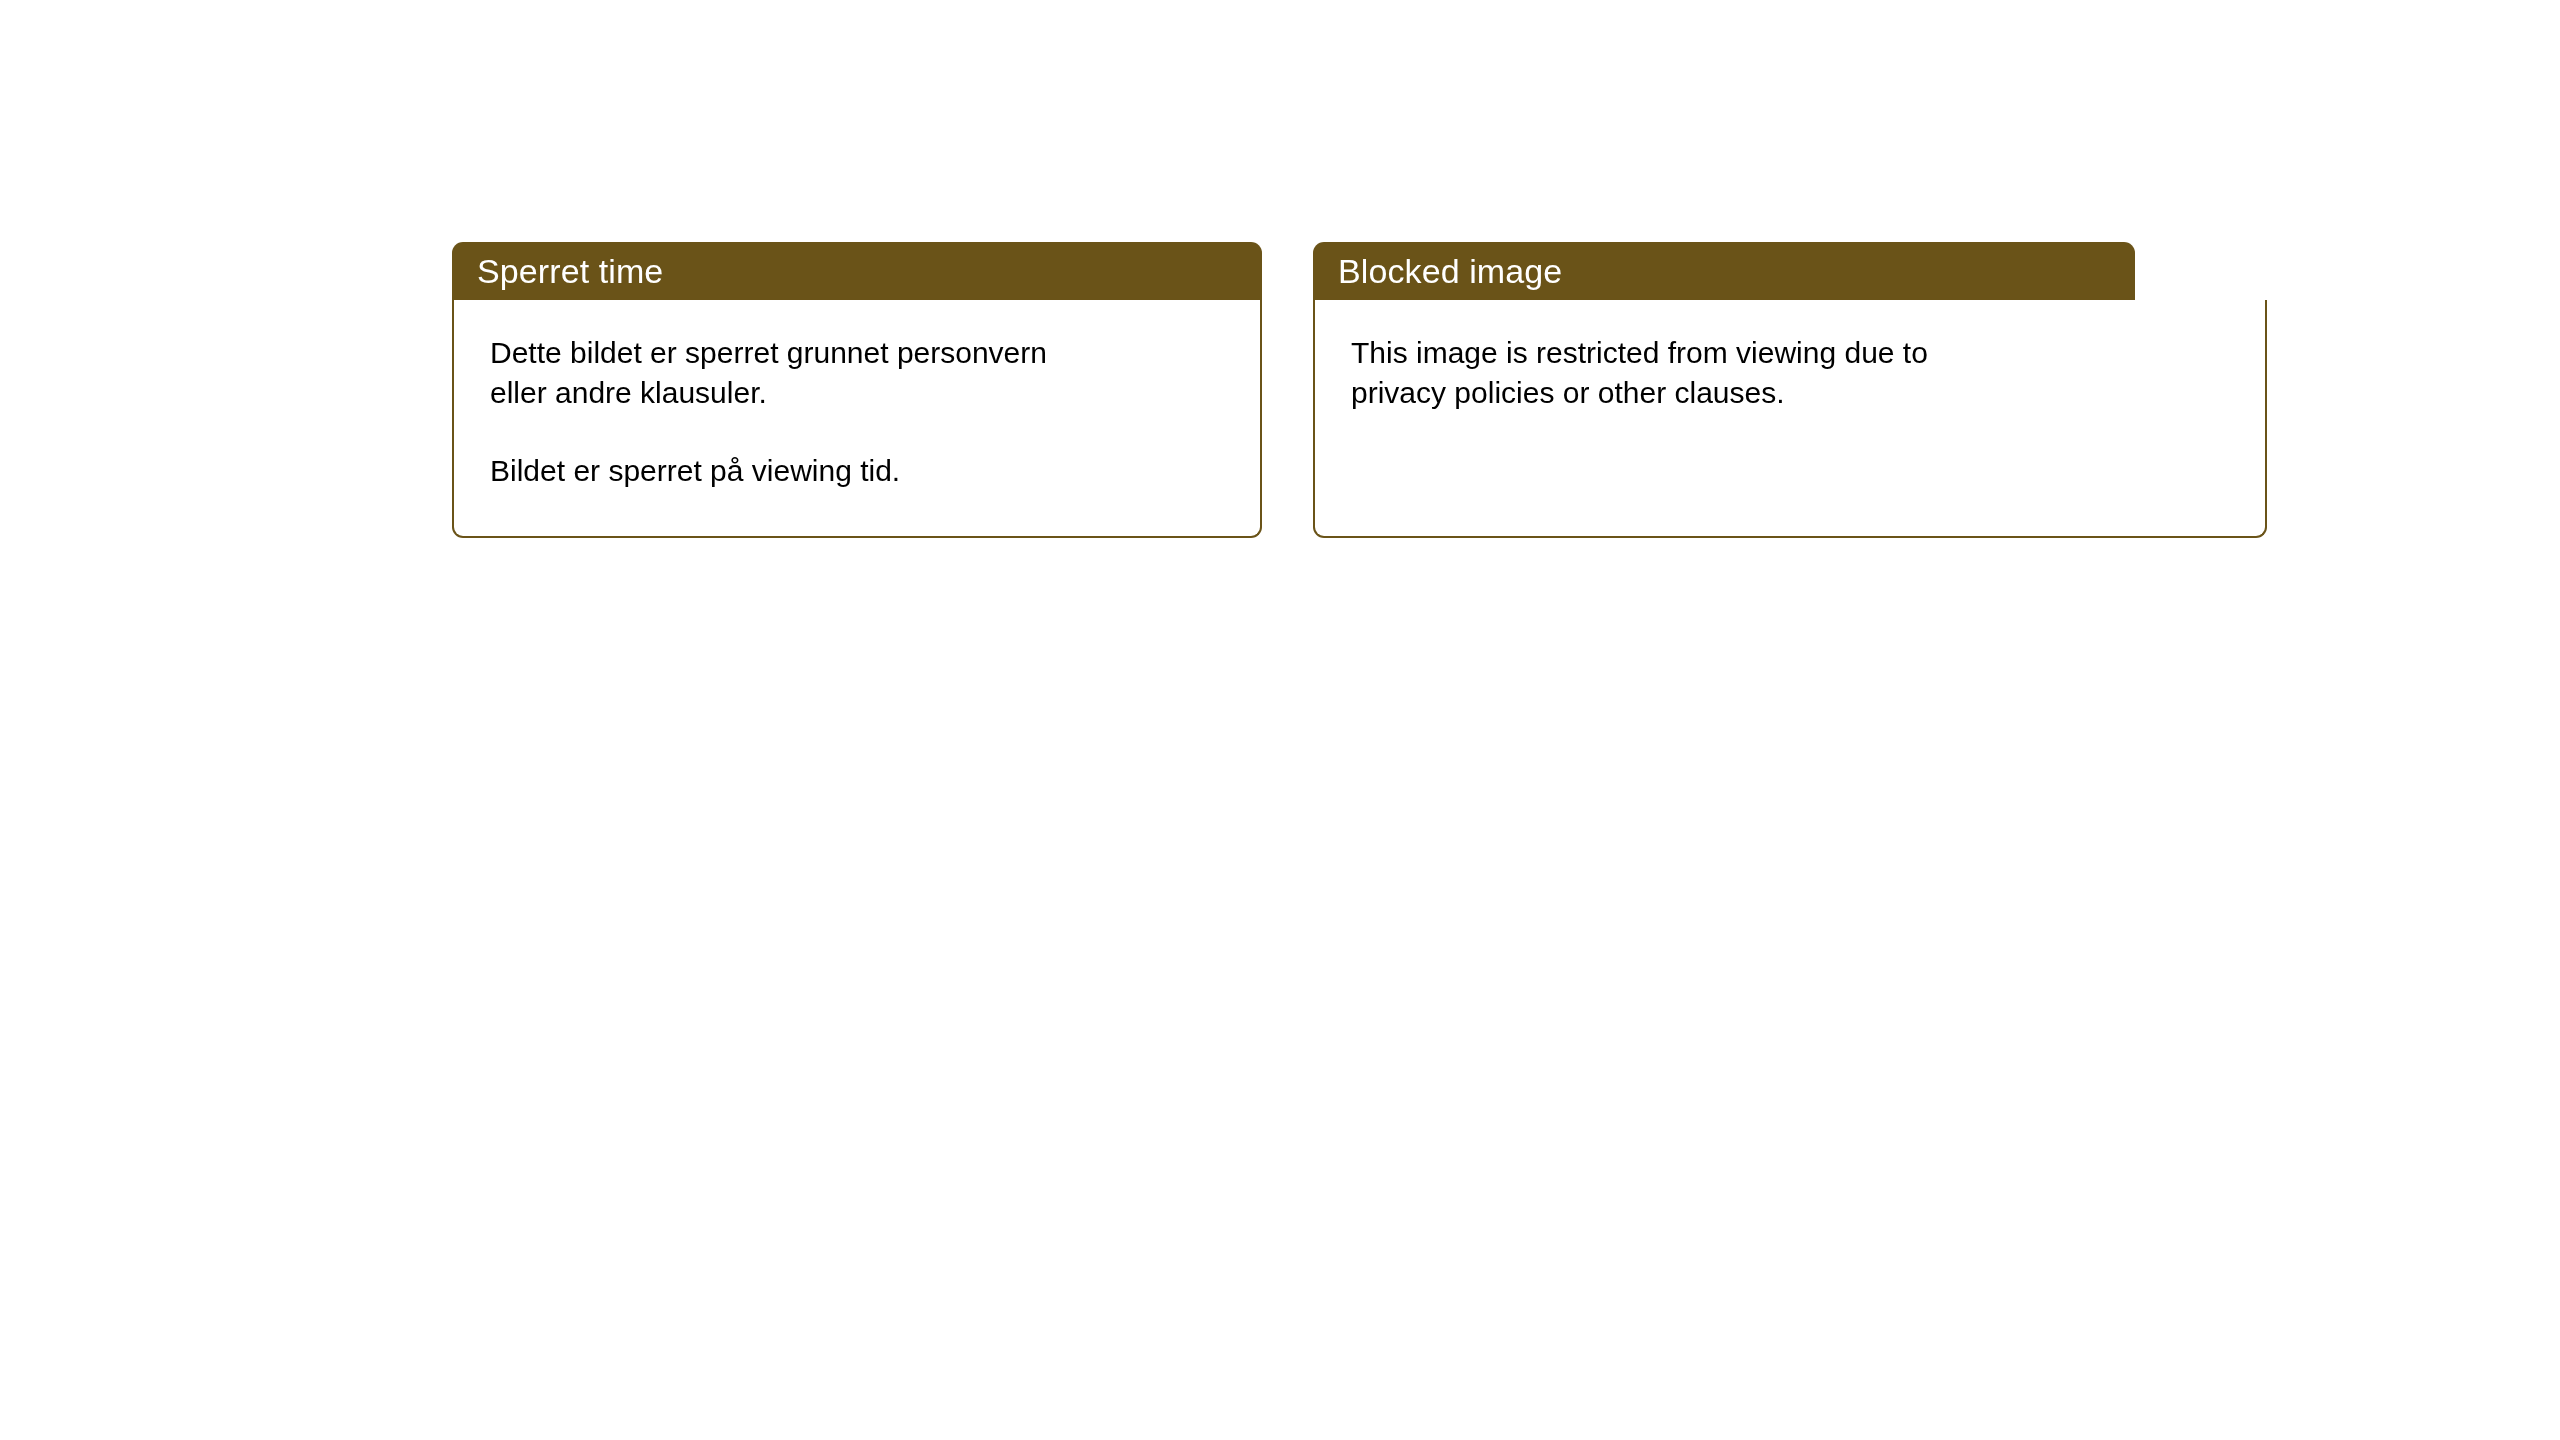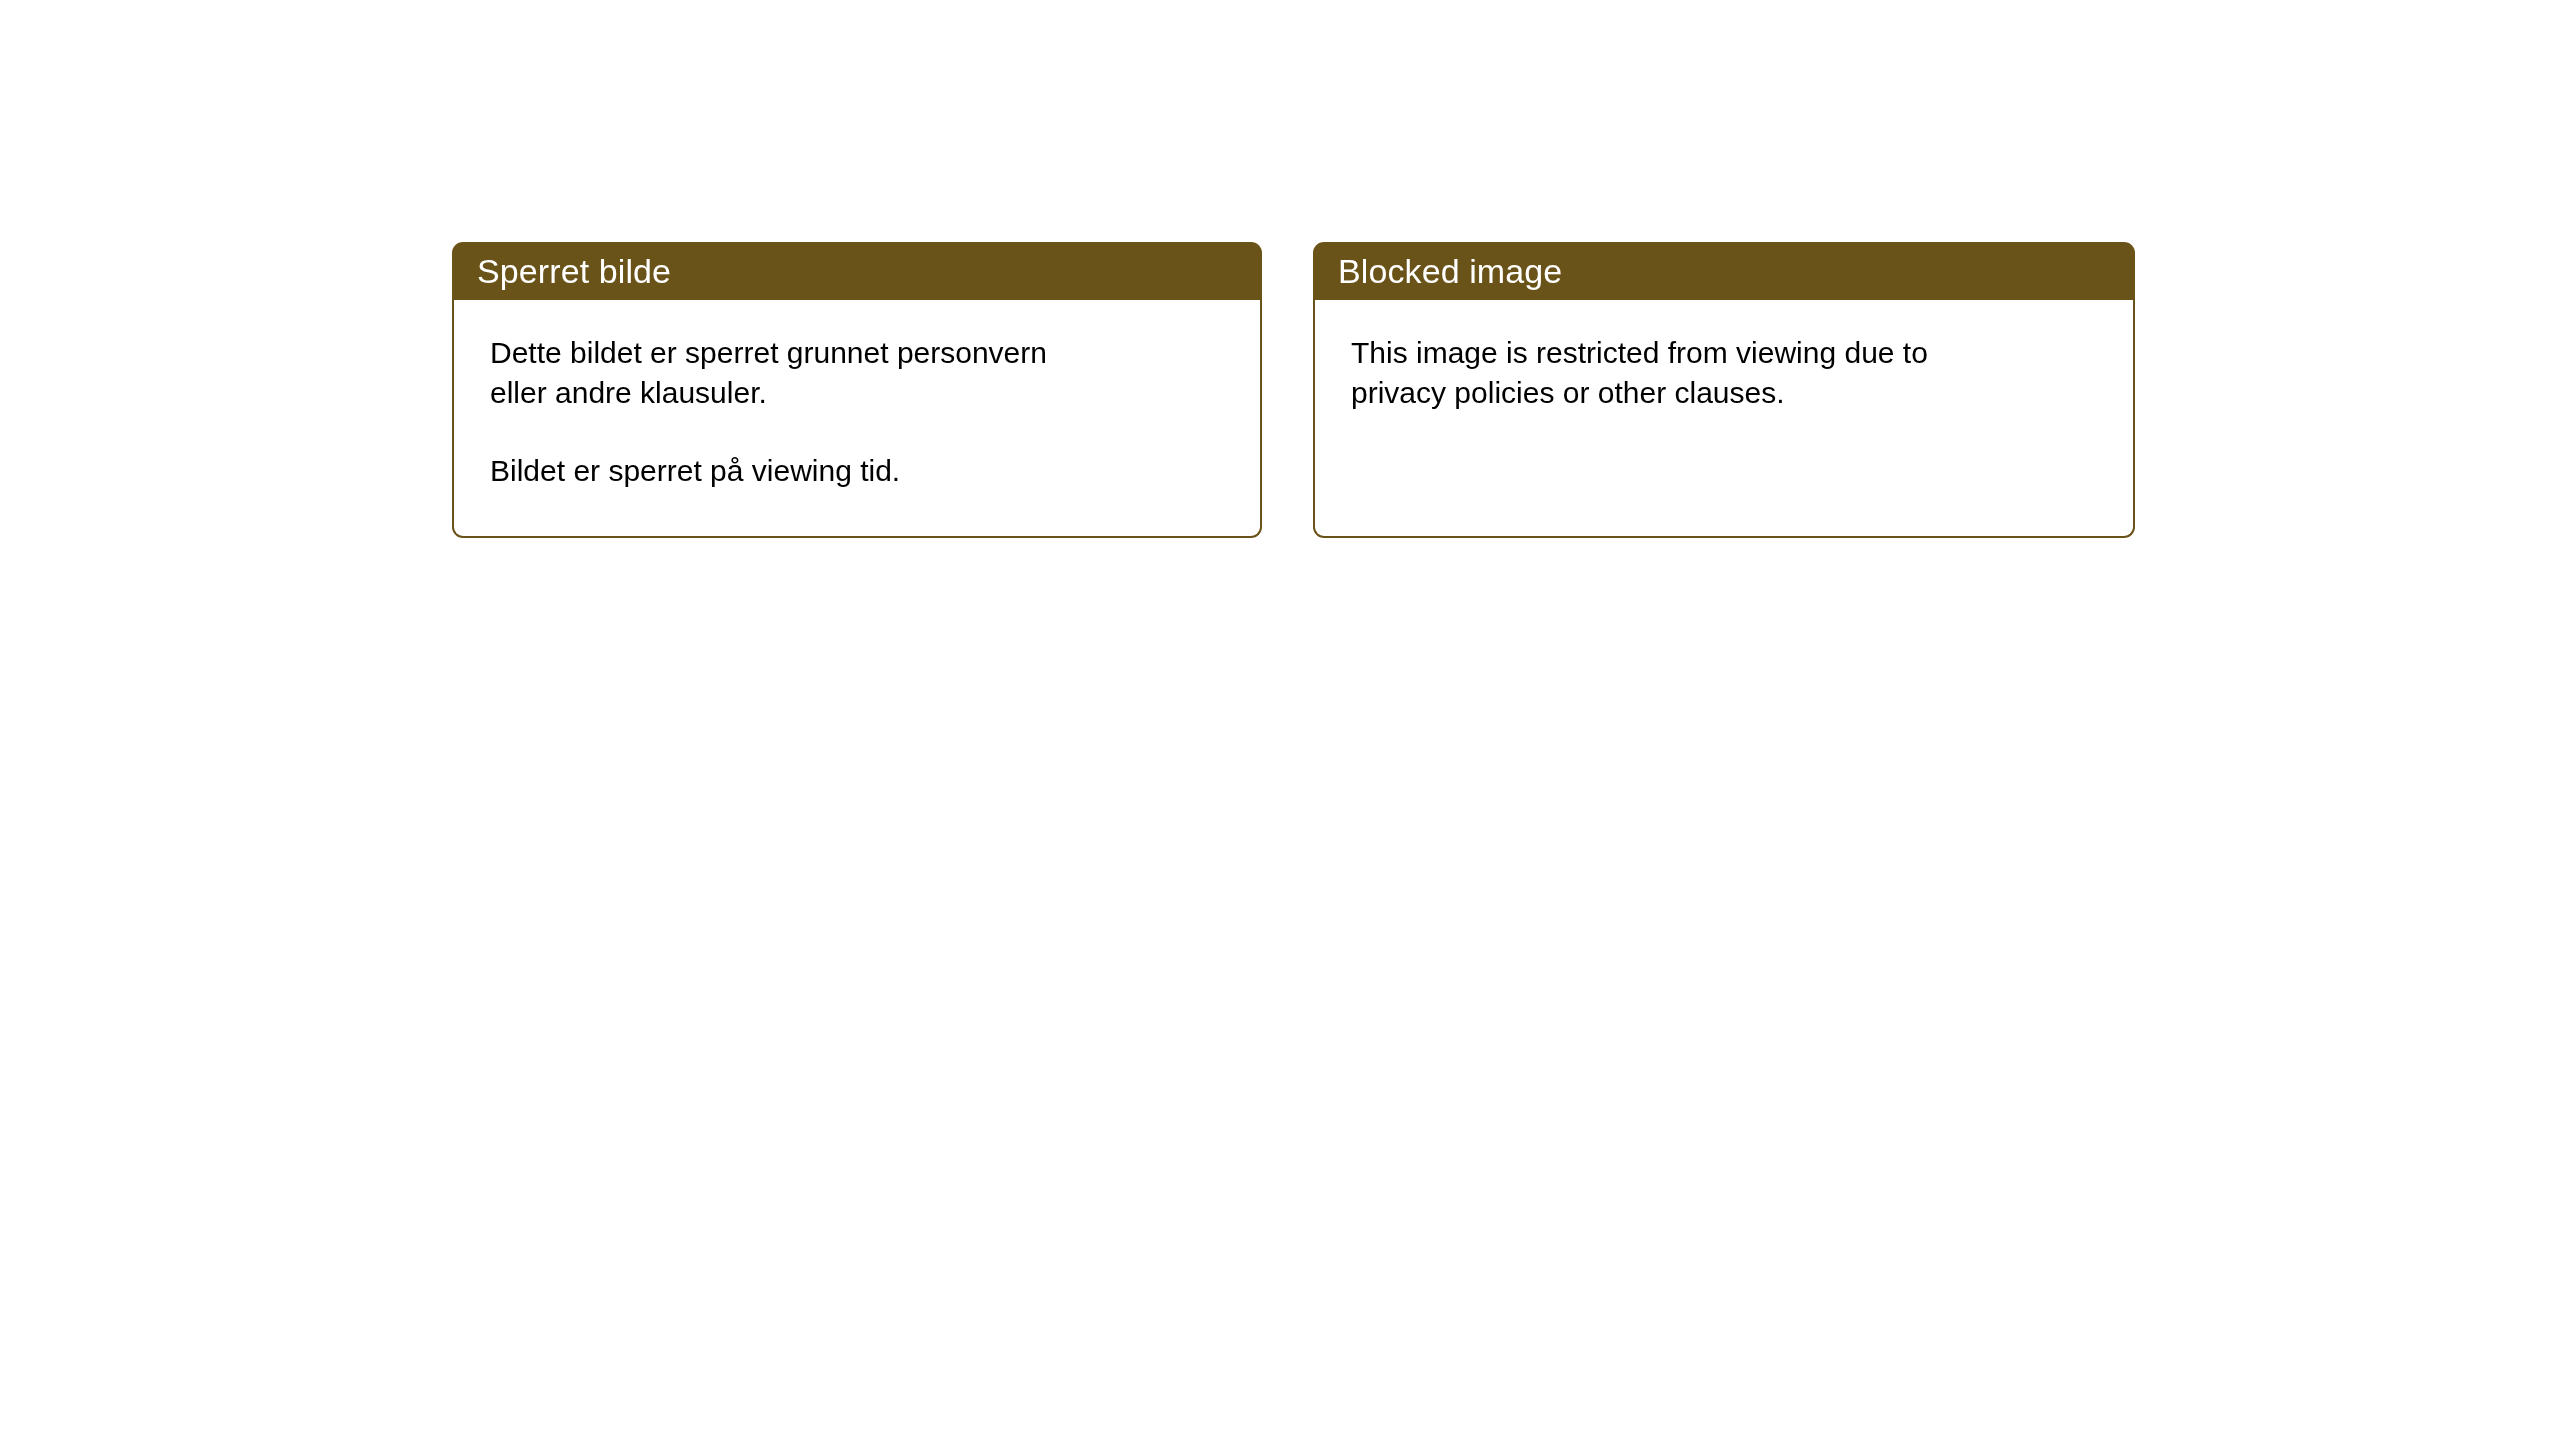--- a/index.html
+++ b/index.html
@@ -75,32 +75,32 @@
   }
   .notice-card .card-paragraph + .card-paragraph {
     margin-top: 38px;
   }
 
   
   #card-no { width: 810px; }
   #card-no .card-body { min-height: 238px; }
   #card-no .card-header { width: 810px; }
 
-  #card-en { width: 822px; }
+  #card-en { width: 954px; }
   #card-en .card-body { min-height: 238px; }
   #card-en .card-header { width: 822px; }
 </style>
 </head>
 <body>
 
 <div id="notice-stage">
 
   <section class="notice-card" id="card-no">
     <header class="card-header">
-      <h1 class="card-title">Sperret bilde</h1>
+      <h1 class="card-title">Sperret time</h1>
     </header>
     <div class="card-body">
       <p class="card-paragraph">Dette bildet er sperret grunnet personvern
 eller andre klausuler.</p>
       <p class="card-paragraph">Bildet er sperret på viewing tid.</p>
     </div>
   </section>
 
   <section class="notice-card" id="card-en">
     <header class="card-header">

